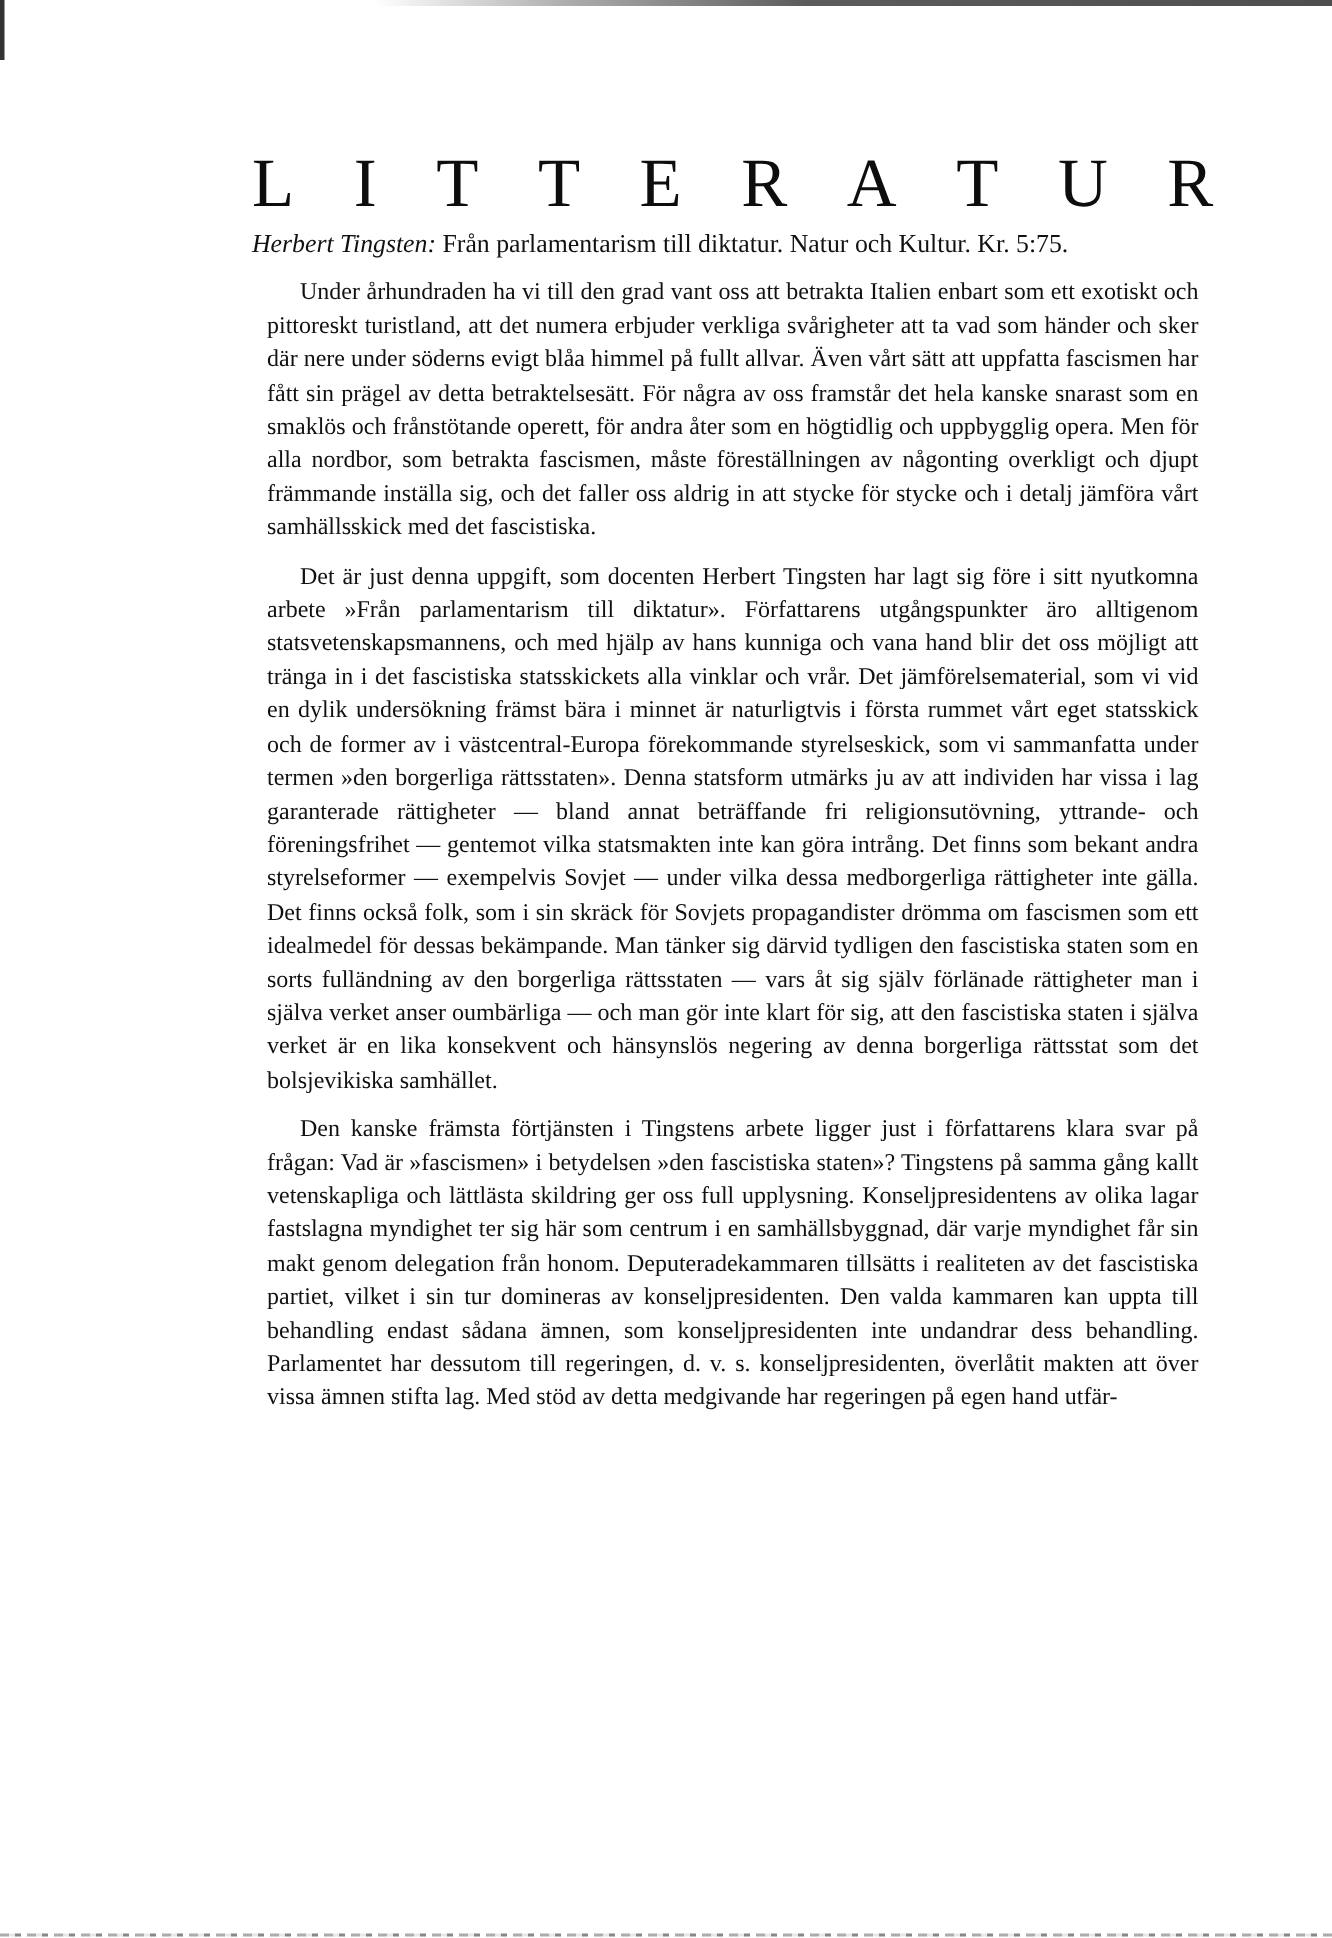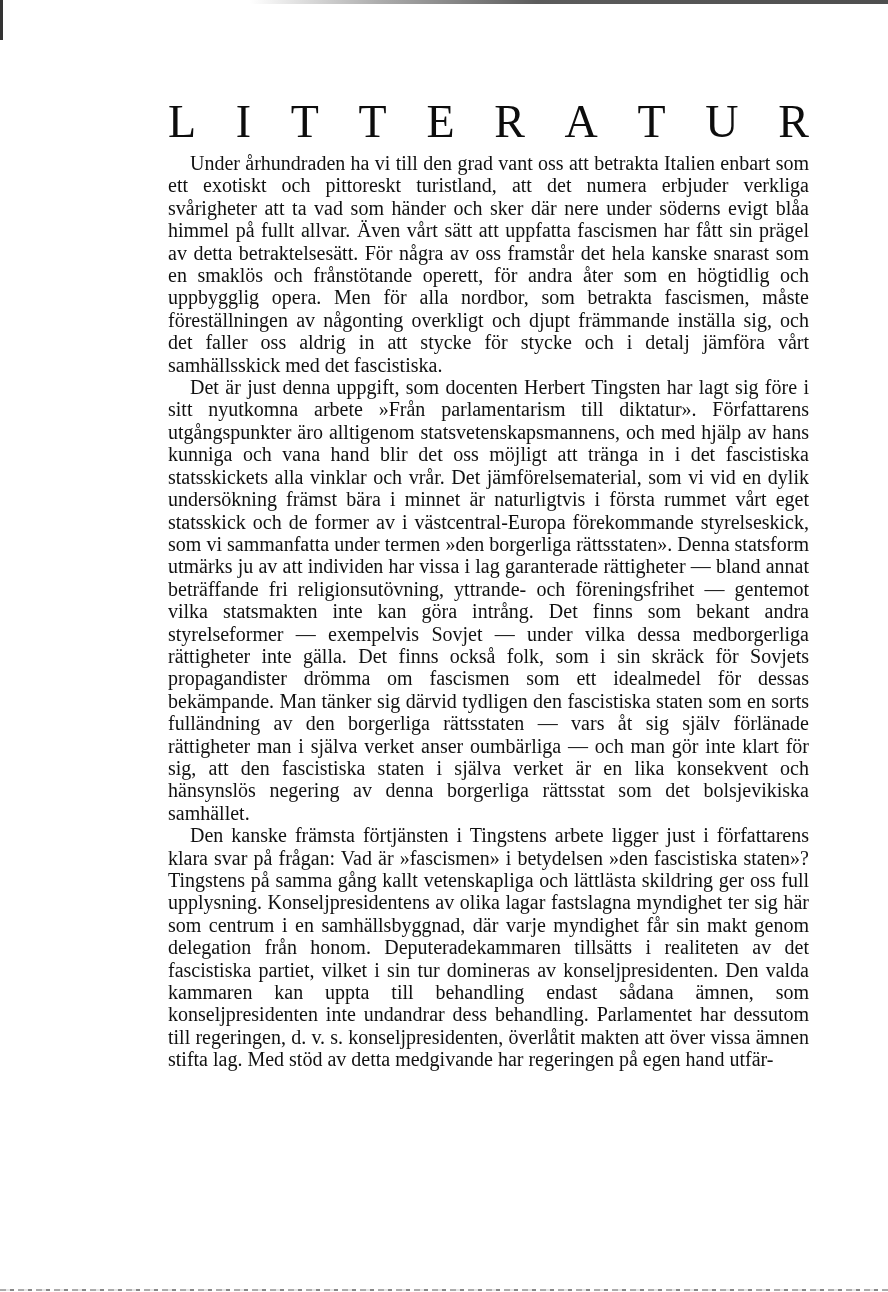--- a/index.html
+++ b/index.html
@@ -65,25 +65,25 @@
       line-height: 22.4px;
       text-align: justify;
       margin: 0;
       padding-left: 22px;
       text-indent: -22px;
     }
     .citation .author {
       font-style: italic;
     }
     .para {
-      font-size: 20px;
+      font-size: 16px;
       line-height: 22.4px;
       text-align: justify;
       text-indent: 22px;
-      margin: 0;
+      margin: 10px;
       hyphens: manual;
     }
   </style>
 </head>
 <body>
 
 <div class="page-edge-top"></div>
 <div class="page-edge-left"></div>
 <div class="page-edge-bottom"></div>
 
@@ -94,17 +94,18 @@
     <span>T</span>
     <span>T</span>
     <span>E</span>
     <span>R</span>
     <span>A</span>
     <span>T</span>
     <span>U</span>
     <span>R</span>
   </h1>
 
+  <p class="citation"><span class="author">Herbert Tingsten:</span><span> Från parlamentarism till diktatur. Natur och Kultur. Kr. 5:75.</span></p>
 
   <p class="para">Under århundraden ha vi till den grad vant oss att betrakta Italien enbart som ett exotiskt och pittoreskt turistland, att det numera erbjuder verkliga svårigheter att ta vad som händer och sker där nere under söderns evigt blåa himmel på fullt allvar. Även vårt sätt att uppfatta fascismen har fått sin prägel av detta betraktelsesätt. För några av oss framstår det hela kanske snarast som en smaklös och frånstötande operett, för andra åter som en högtidlig och uppbygglig opera. Men för alla nordbor, som betrakta fascismen, måste föreställningen av nå­gonting overkligt och djupt främmande inställa sig, och det faller oss aldrig in att stycke för stycke och i detalj jämföra vårt samhällsskick med det fascistiska.</p>
   <p class="para">Det är just denna uppgift, som docenten Herbert Tingsten har lagt sig före i sitt nyutkomna arbete »Från parlamentarism till diktatur». Författarens utgångspunkter äro alltigenom statsvetenskapsmannens, och med hjälp av hans kunniga och vana hand blir det oss möjligt att tränga in i det fascistiska statsskickets alla vinklar och vrår. Det jämförelse­material, som vi vid en dylik undersökning främst bära i minnet är na­turligtvis i första rummet vårt eget statsskick och de former av i väst­central-Europa förekommande styrelseskick, som vi sammanfatta under termen »den borgerliga rättsstaten». Denna statsform utmärks ju av att individen har vissa i lag garanterade rättigheter — bland annat beträf­fande fri religionsutövning, yttrande- och föreningsfrihet — gentemot vilka statsmakten inte kan göra intrång. Det finns som bekant andra styrelseformer — exempelvis Sovjet — under vilka dessa medborgerliga rättigheter inte gälla. Det finns också folk, som i sin skräck för Sov­jets propagandister drömma om fascismen som ett idealmedel för dessas bekämpande. Man tänker sig därvid tydligen den fascistiska staten som en sorts fulländning av den borgerliga rättsstaten — vars åt sig själv förlänade rättigheter man i själva verket anser oumbärliga — och man gör inte klart för sig, att den fascistiska staten i själva verket är en lika konsekvent och hänsynslös negering av denna borgerliga rättsstat som det bolsjevikiska samhället.</p>
   <p class="para">Den kanske främsta förtjänsten i Tingstens arbete ligger just i för­fattarens klara svar på frågan: Vad är »fascismen» i betydelsen »den fascistiska staten»? Tingstens på samma gång kallt vetenskapliga och lättlästa skildring ger oss full upplysning. Konseljpresidentens av olika lagar fastslagna myndighet ter sig här som centrum i en samhällsbygg­nad, där varje myndighet får sin makt genom delegation från honom. Deputeradekammaren tillsätts i realiteten av det fascistiska partiet, vil­ket i sin tur domineras av konseljpresidenten. Den valda kammaren kan uppta till behandling endast sådana ämnen, som konseljpresidenten inte undandrar dess behandling. Parlamentet har dessutom till regeringen, d. v. s. konseljpresidenten, överlåtit makten att över vissa ämnen stifta lag. Med stöd av detta medgivande har regeringen på egen hand utfär-</p>
 </div>
 
 </body></html>

